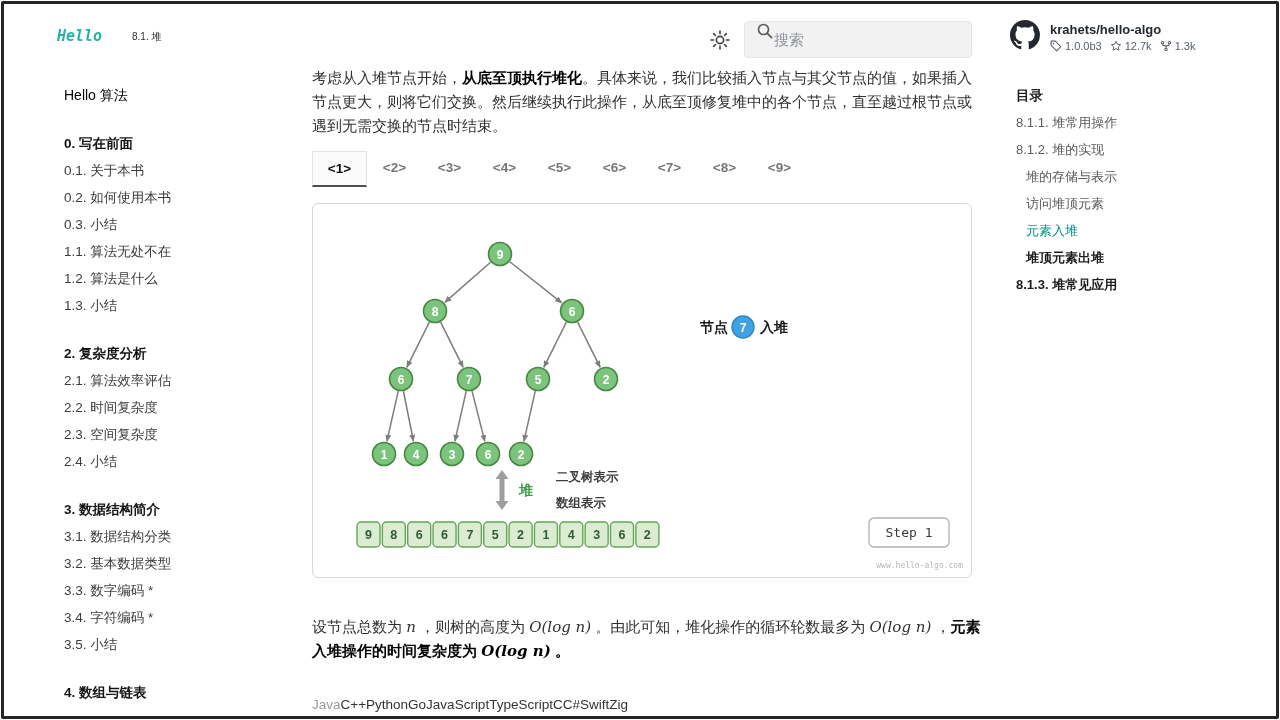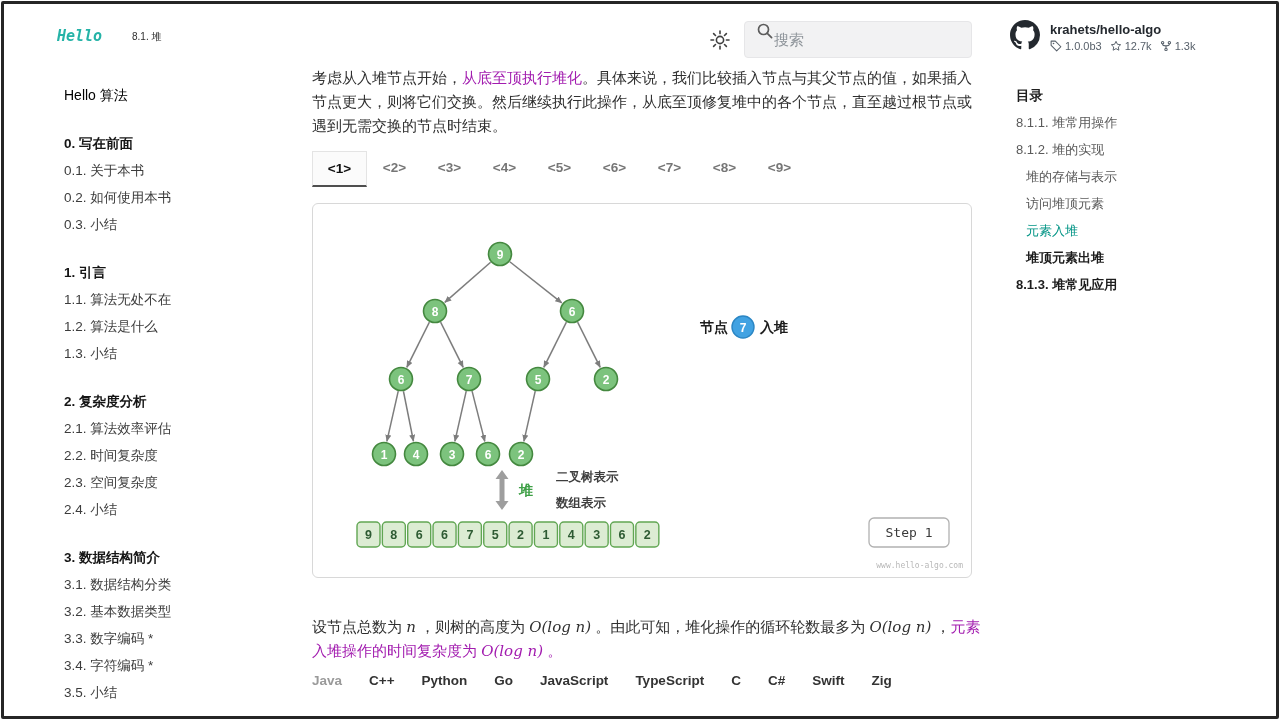--- a/index.html
+++ b/index.html
@@ -32,41 +32,41 @@
   .toc{position:absolute;left:1012px;top:78px;width:240px}
   .toc-title{font-size:13.5px;font-weight:bold;color:#1f1f1f;height:27px;line-height:27px}
   .toc-item{font-size:13px;color:#5a5a5a;height:27px;line-height:27px;cursor:pointer;white-space:nowrap}
   .toc-item.nested{padding-left:10px}
   .toc-item.active{color:var(--accent)}
   .toc-item.strong{color:#1d1d1d;font-weight:bold}
 
   
   .content{position:absolute;left:308px;top:48px;width:672px;padding-top:14px}
   .para{font-size:15px;line-height:24px;color:#303030}
-  .para .b{font-weight:normal;color:#a21caf}
+  .para .b{font-weight:bold;color:#000000}
   .math{font-family:"DejaVu Serif","Liberation Serif",serif;font-style:italic}
 
   .ftabs{display:flex;margin-top:13px}
   .ftab{width:55px;text-align:center;padding:9px 0;font-size:13.5px;font-weight:bold;color:#767676;cursor:pointer;
         border-bottom:2px solid transparent}
   .ftab.active{color:#101010;background:#fbfbfb;border:1px solid #e4e4e4;border-bottom:2px solid #4f4f4f}
 
   .figure{margin-top:16px;width:660px;height:375px;border:1px solid #d8d8d8;border-radius:6px;background:#fff;position:relative}
   .node-text{fill:#fff;font-size:12px;font-weight:bold}
   .cell-text{fill:var(--cell-text);font-size:12.5px;font-weight:bold}
   .legend-text{fill:#1c1c1c;font-size:14px;font-weight:bold}
   .repr-text{fill:#3e3e3e;font-size:12.5px;font-weight:600}
   .heap-text{fill:var(--heap-label);font-size:14px;font-weight:bold}
   .step-rect{fill:#fff;stroke:#b1b1b1;stroke-width:1.3}
   .step-text{font-family:"DejaVu Sans Mono","Liberation Mono",monospace;font-size:13px;fill:#3a3a3a}
   .wm-text{font-family:"DejaVu Sans Mono","Liberation Mono",monospace;font-size:8px;fill:#b8b8b8}
   .insert-node{fill:var(--insert-fill);stroke:var(--insert-stroke);stroke-width:1.4}
 
   .para2{margin-top:37px}
-  .langs{display:flex;gap:27px;margin-top:10px;font-size:13.5px;font-weight:bold;color:#333}
+  .langs{display:flex;margin-top:34px;font-size:13.5px;font-weight:normal;color:#333}
   .lang{cursor:pointer}
   .lang.dim{color:#9a9a9a}
 </style>
 </head>
 <body>
 
 <div class="window">
 
   <svg class="logo" viewBox="0 0 60 32">
     <text x="1" y="21" class="logo-text">Hello</text>
@@ -130,21 +130,20 @@
     </div>
   </div>
 
   <nav class="sidebar">
     <div class="brand">Hello 算法</div>
     <div>
         <div class="nav-item section">0. 写在前面</div>
         <div class="nav-item">0.1. 关于本书</div>
         <div class="nav-item">0.2. 如何使用本书</div>
         <div class="nav-item">0.3. 小结</div>
-        <div class="nav-item section">1. 引言</div>
         <div class="nav-item">1.1. 算法无处不在</div>
         <div class="nav-item">1.2. 算法是什么</div>
         <div class="nav-item">1.3. 小结</div>
         <div class="nav-item section">2. 复杂度分析</div>
         <div class="nav-item">2.1. 算法效率评估</div>
         <div class="nav-item">2.2. 时间复杂度</div>
         <div class="nav-item">2.3. 空间复杂度</div>
         <div class="nav-item">2.4. 小结</div>
         <div class="nav-item section">3. 数据结构简介</div>
         <div class="nav-item">3.1. 数据结构分类</div>

